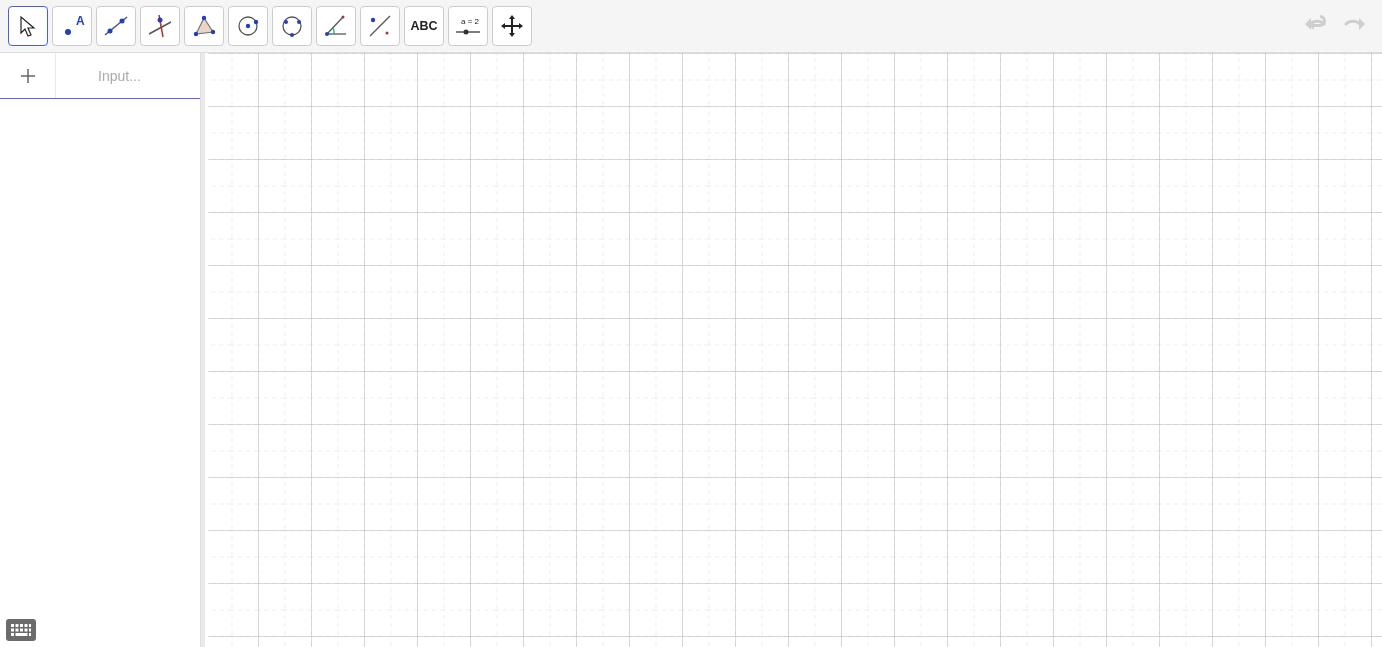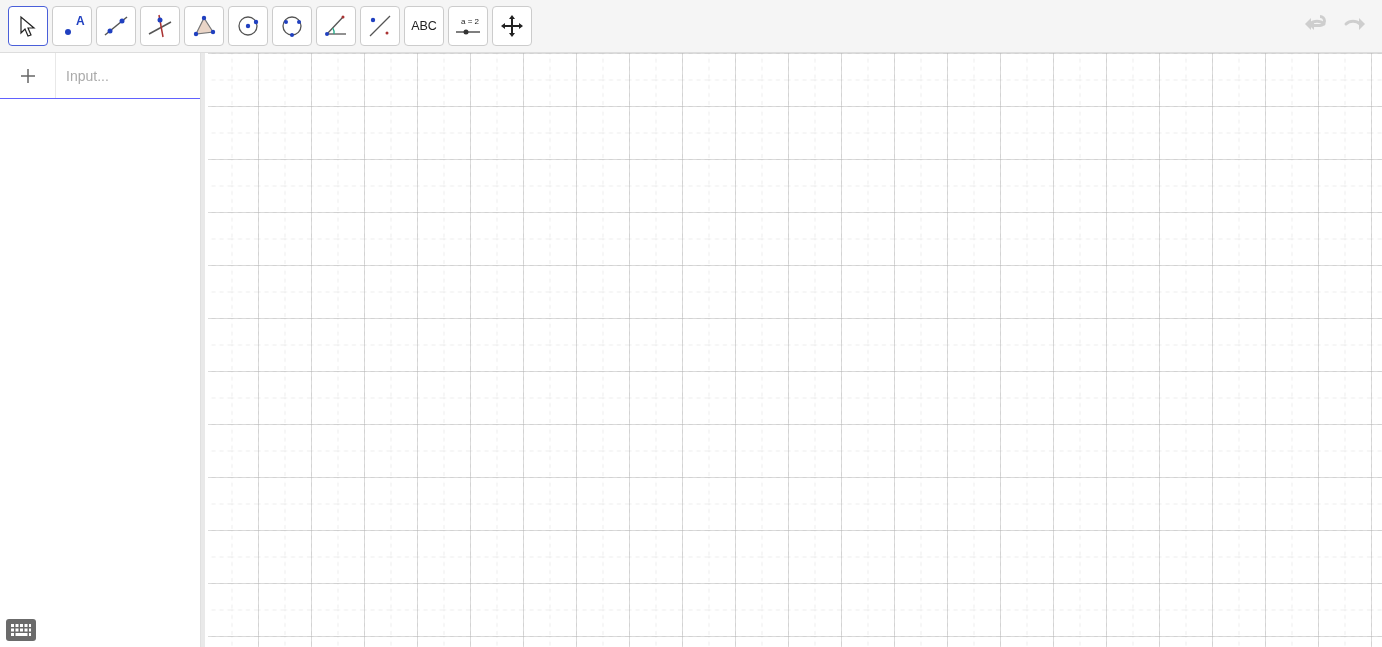--- a/index.html
+++ b/index.html
@@ -67,20 +67,21 @@
       background: #fff;
       border-right: 1px solid #e0e0e0;
       display: flex;
       flex-direction: column;
     }
     
     .input-row {
       display: flex;
       height: 46px;
       border-bottom: 1.5px solid #6161ff;
+      gap: 32px;
     }
     
     .plus-cell {
       width: 56px;
       height: 100%;
       display: flex;
       align-items: center;
       justify-content: center;
       border-right: 1px solid #e8e8e8;
       cursor: pointer;
@@ -207,21 +208,21 @@
 
   <div class="tool-btn">
     <svg width="28" height="28" viewBox="0 0 28 28">
       <line x1="4" y1="24" x2="24" y2="4" stroke="#555" stroke-width="1.3"></line>
       <circle cx="7" cy="8" r="2.2" fill="#2040c0"></circle>
       <circle cx="21" cy="21" r="1.5" fill="#a33"></circle>
     </svg>
   </div>
 
   <div class="tool-btn">
-    <span style="font-size:12.5px;font-weight:normal;color:#222;">ABC</span>
+    <span style="font-size:12.5px;font-weight:bold;color:#222;">ABC</span>
   </div>
 
   <div class="tool-btn">
     <svg width="34" height="28" viewBox="0 0 34 28">
       <text x="10" y="12" font-size="8" fill="#222">a = 2</text>
       <line x1="5" y1="20" x2="29" y2="20" stroke="#555" stroke-width="1.5"></line>
       <circle cx="15" cy="20" r="2.5" fill="#333"></circle>
     </svg>
   </div>
 

